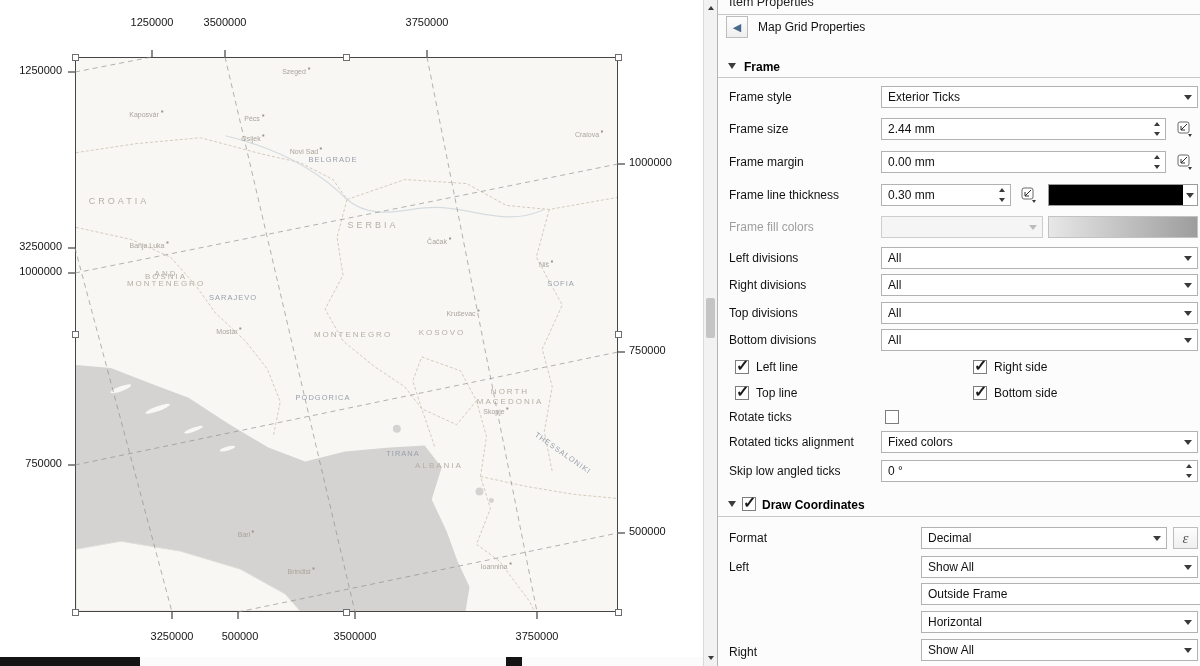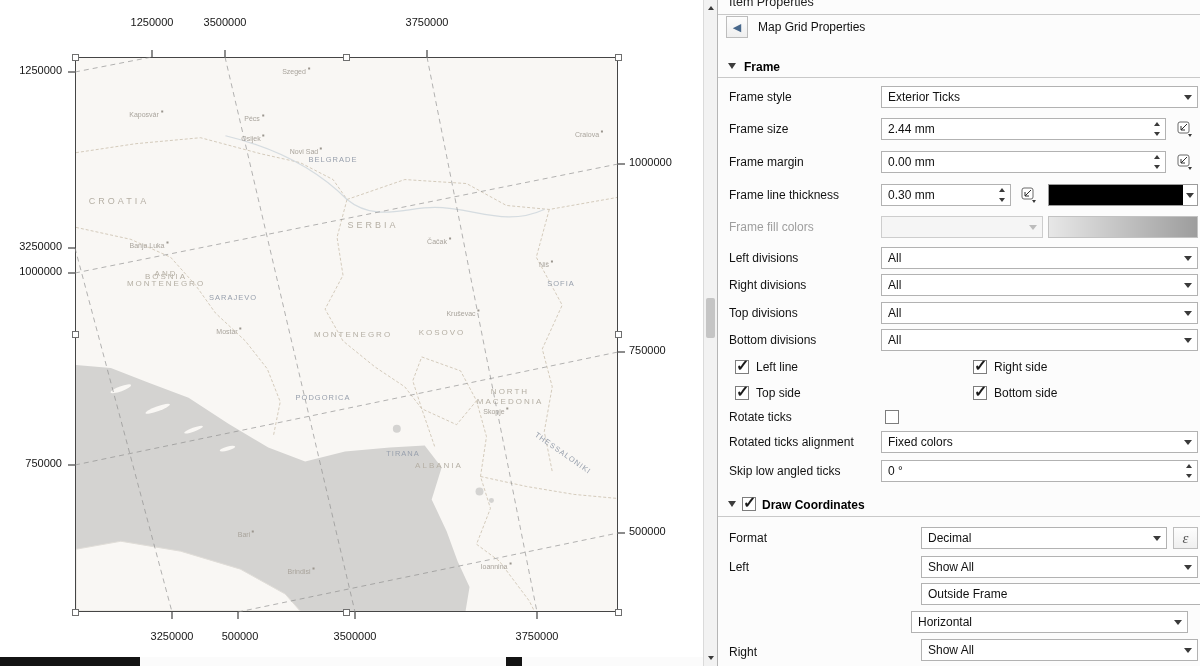--- a/index.html
+++ b/index.html
@@ -323,21 +323,21 @@
           <span class="tri"></span>
         </span>
     </div>
 
     <div class="cb checked" style="left:17px;top:360px"></div>
     <div class="row-label" style="left:38px;top:356px">Left line</div>
     <div class="cb checked" style="left:255px;top:360px"></div>
     <div class="row-label" style="left:276px;top:356px">Right side</div>
 
     <div class="cb checked" style="left:17px;top:386px"></div>
-    <div class="row-label" style="left:38px;top:382px">Top side</div>
+    <div class="row-label" style="left:38px;top:382px">Top line</div>
     <div class="cb checked" style="left:255px;top:386px"></div>
     <div class="row-label" style="left:276px;top:382px">Bottom side</div>
 
     <div class="row-label" style="top:406px">Rotate ticks</div>
     <div class="cb" style="left:167px;top:410px"></div>
 
     <div class="row-label" style="top:431px">Rotated ticks alignment</div>
     <div class="combo" style="left:163px;top:431px;width:317px">
       <span>Fixed colors</span>
       <span class="dd">
@@ -380,21 +380,21 @@
       <span class="dd">
           <span class="tri"></span>
         </span>
     </div>
     <div class="combo" style="left:203px;top:583px;width:315px">
       <span>Outside Frame</span>
       <span class="dd">
           <span class="tri"></span>
         </span>
     </div>
-    <div class="combo" style="left:193px;top:611px;width:277px">
+    <div class="combo" style="left:203px;top:611px;width:277px">
       <span>Horizontal</span>
       <span class="dd">
           <span class="tri"></span>
         </span>
     </div>
 
     <div class="row-label" style="top:641px">Right</div>
     <div class="combo" style="left:203px;top:639px;width:277px">
       <span>Show All</span>
       <span class="dd">

